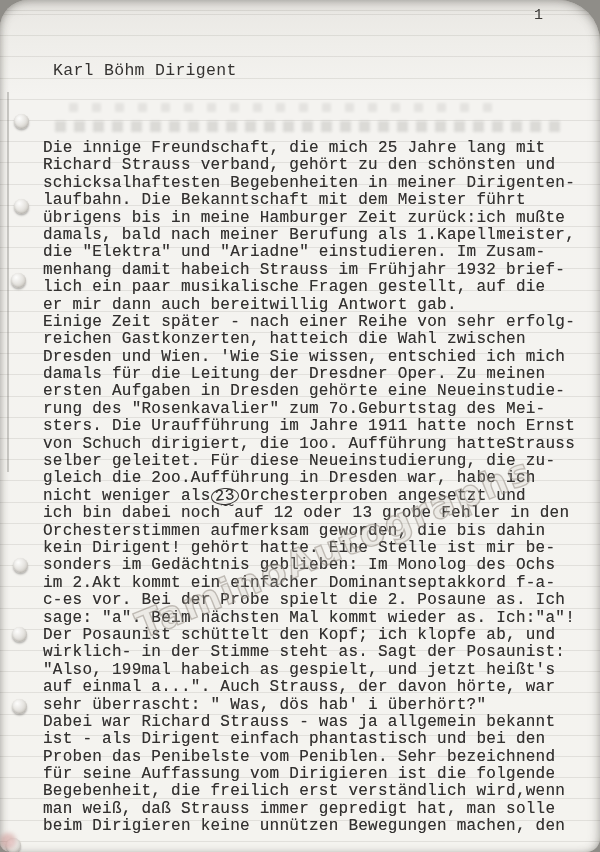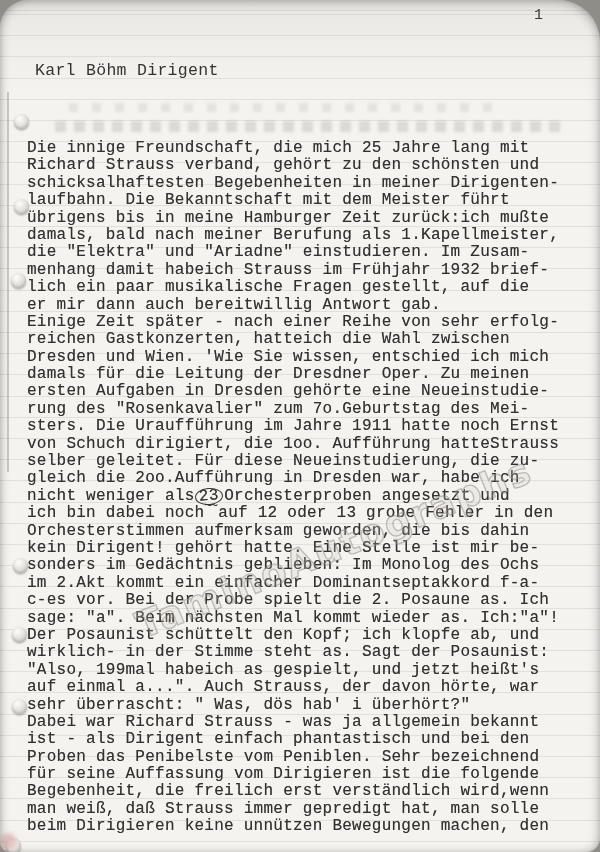--- a/index.html
+++ b/index.html
@@ -31,29 +31,29 @@
   }
   .page-number {
     position: absolute;
     left: 534px;
     top: 7px;
     font-size: 15px;
     color: #3b3936;
   }
   .doc-title {
     position: absolute;
-    left: 35px;
+    left: 53px;
     top: 61px;
     font-size: 16.5px;
     letter-spacing: 0.3px;
     color: #343230;
   }
   .body-text {
     position: absolute;
-    left: 27px;
+    left: 43px;
     top: 140px;
     font-size: 16px;
     line-height: 17.4px;
     letter-spacing: 0.25px;
     color: #333130;
     white-space: pre;
     text-shadow: 0 0 0.5px rgba(51,49,48,0.55);
   }
   .tline { height: 17.4px; }
   .underlined {

